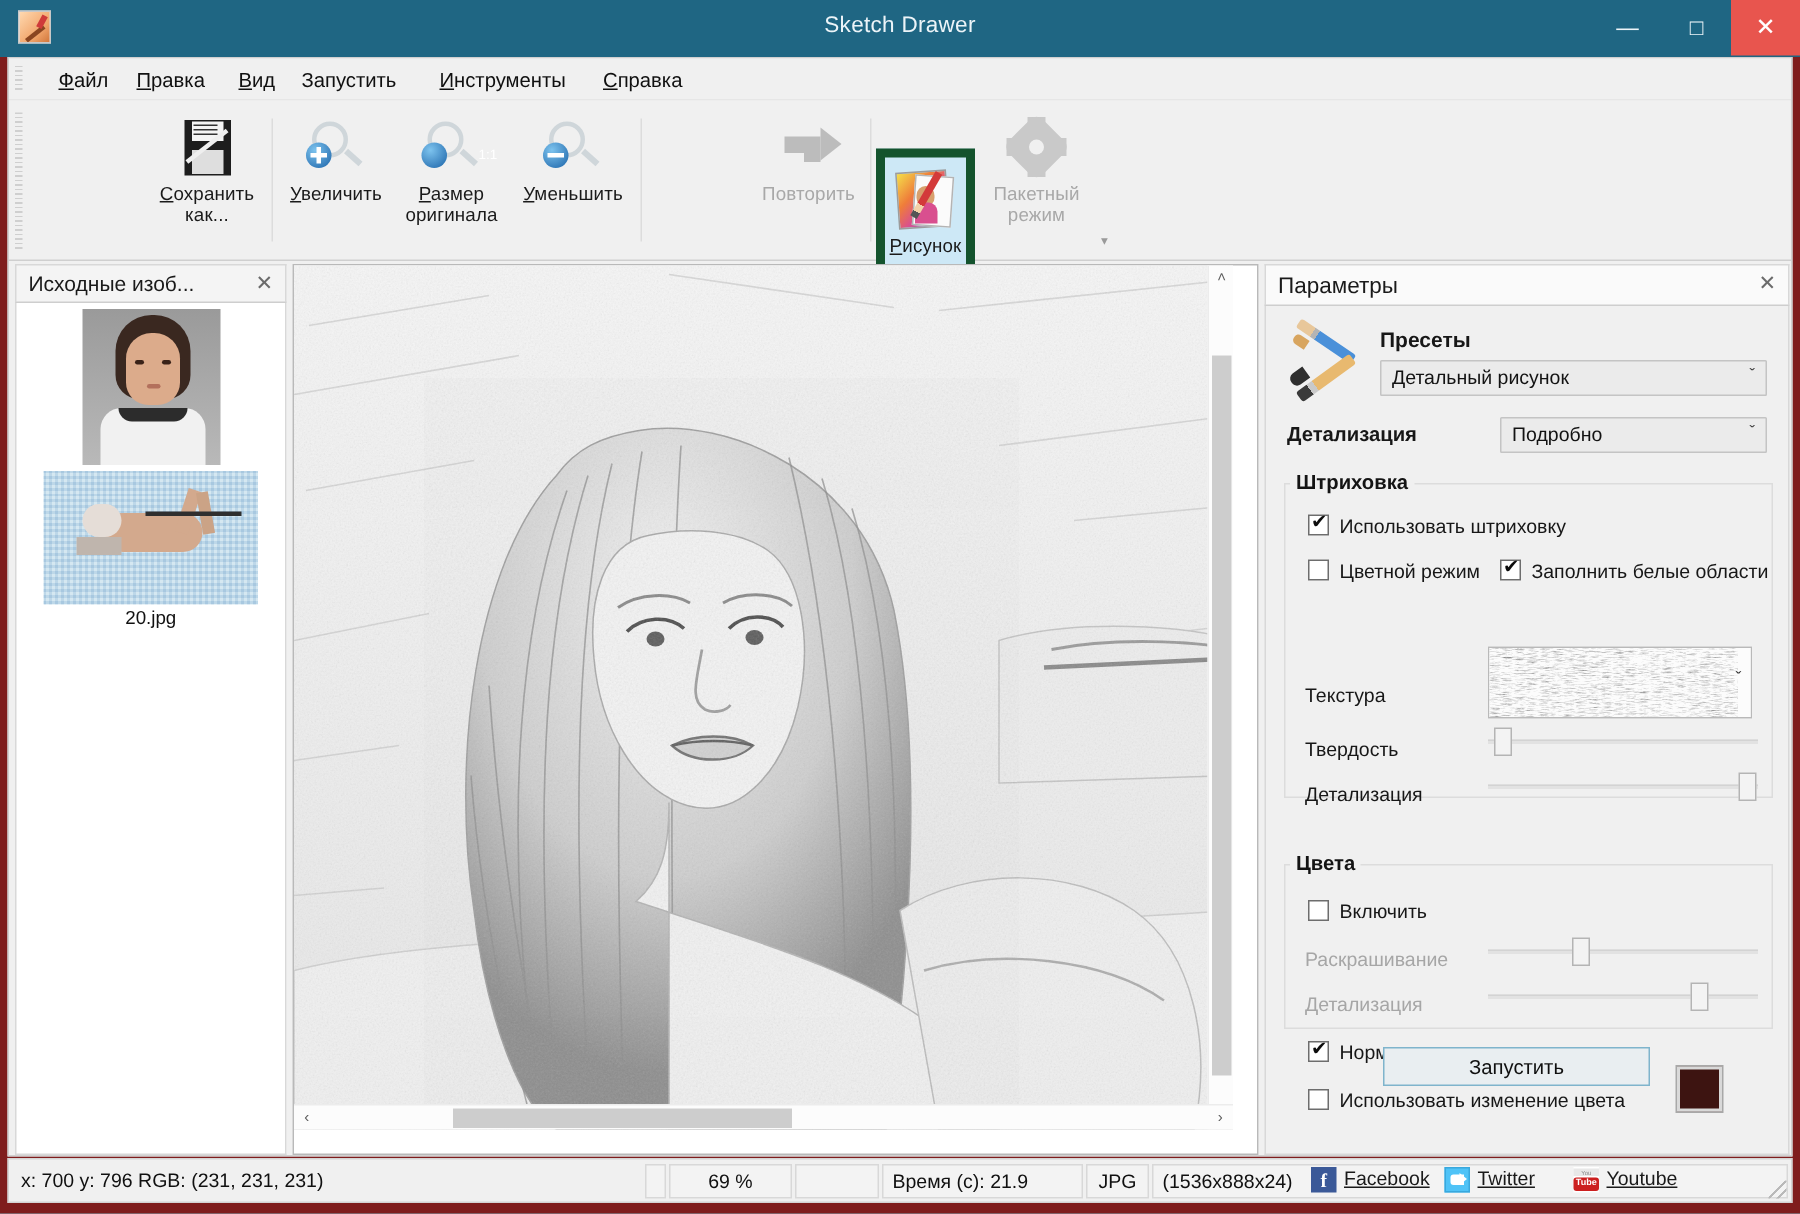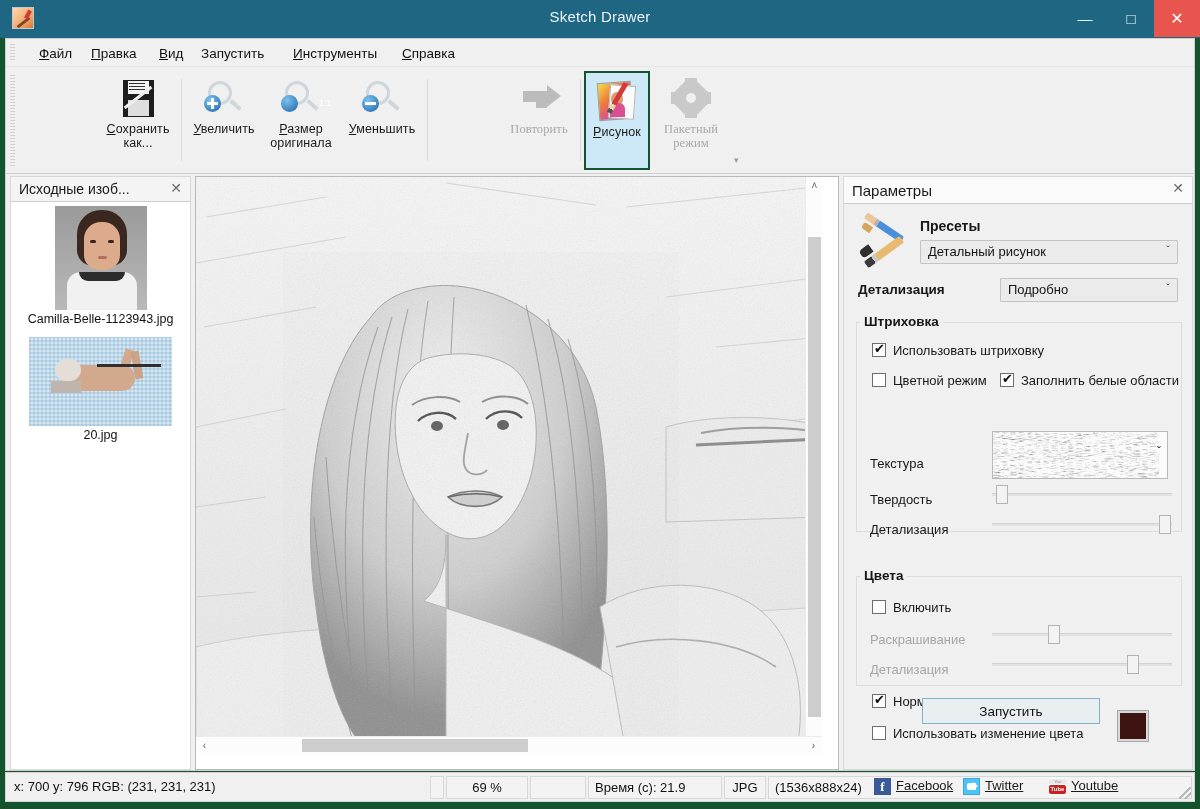--- a/index.html
+++ b/index.html
@@ -5,21 +5,21 @@
   * { box-sizing: border-box; }
   html, body { margin:0; padding:0; }
   body {
     width:1200px; height:809px; overflow:hidden;
     font-family:"Liberation Sans", sans-serif;
     background:#1f6683;
     -webkit-font-smoothing:none;
   }
 
   
-  #window { position:absolute; inset:0; background:#14532d; }
+  #window { position:absolute; inset:0; background:#7f1d1d; }
 
   
   #titlebar {
     position:absolute; left:0; top:0; width:1200px; height:38px;
     background:#1f6683; color:#e8f1f5;
   }
   #app-icon {
     position:absolute; left:12px; top:7px; width:22px; height:22px;
     background:#f2f2f2; border:1px solid #c8c8c8;
     overflow:hidden;
@@ -71,23 +71,23 @@
     background:
       repeating-linear-gradient(to bottom,#cfcfcf 0 1px, transparent 1px 3px);
   }
   .tbtn {
     position:absolute; top:5px; height:96px; text-align:center; cursor:default;
   }
   .tbtn .ico { position:relative; margin:6px auto 2px; }
   .tbtn .lbl {
     font-size:12.5px; color:#1a1a1a; line-height:14px; letter-spacing:.1px;
   }
-  .tbtn.disabled .lbl { color:#a8a8a8;font-family:Liberation Serif, serif; }
+  .tbtn.disabled .lbl { color:#a8a8a8; }
   .tbtn.sel {
-    background:#cde8f6; border:2px solid #14532d;
+    background:#cde8f6; border:6px solid #14532d;margin-top:28px;
   }
   .tsep {
     position:absolute; top:12px; width:1px; height:82px; background:#dcdcdc;
   }
   .tb-more {
     position:absolute; font-size:9px; color:#9a9a9a;
   }
 
   
   .panel-title {
@@ -385,21 +385,20 @@
         <div class="thumb-item" style="margin-top:-2px;">
           <div class="thumb-img" style="width:92px;height:104px;background:linear-gradient(#9a9a9a,#b9b9b9);">
             <div style="position:absolute;left:22px;top:4px;width:50px;height:56px;background:#3a2820;border-radius:24px 24px 16px 16px;"></div>
             <div style="position:absolute;left:29px;top:16px;width:36px;height:48px;background:#dcab8b;border-radius:17px 17px 15px 15px;"></div>
             <div style="position:absolute;left:35px;top:34px;width:6px;height:3px;background:#3a2218;border-radius:2px;"></div>
             <div style="position:absolute;left:53px;top:34px;width:6px;height:3px;background:#3a2218;border-radius:2px;"></div>
             <div style="position:absolute;left:43px;top:50px;width:9px;height:3px;background:#b3705c;border-radius:2px;"></div>
             <div style="position:absolute;left:12px;top:66px;width:70px;height:38px;background:#f1f1f1;border-radius:14px 14px 0 0;"></div>
             <div style="position:absolute;left:24px;top:66px;width:46px;height:9px;background:#2c2c2c;border-radius:0 0 14px 14px;"></div>
           </div>
-          <div class="thumb-cap">Camilla-Belle-1123943.jpg</div>
         </div>
 
         <div class="thumb-item" style="margin-top:-2px;">
           <div class="thumb-img" style="width:143px;height:89px;background:repeating-linear-gradient(0deg,#cfe2ef 0 2px,#e9f3f8 2px 4px),repeating-linear-gradient(90deg,#cfe2ef 0 2px,#e9f3f8 2px 4px);background-blend-mode:multiply;">
             <div style="position:absolute;left:40px;top:28px;width:66px;height:26px;background:#d3a98d;border-radius:14px;"></div>
             <div style="position:absolute;left:26px;top:22px;width:26px;height:22px;background:#e5ddd7;border-radius:11px;"></div>
             <div style="position:absolute;left:92px;top:12px;width:9px;height:30px;background:#d3a98d;transform:rotate(18deg);"></div>
             <div style="position:absolute;left:104px;top:14px;width:8px;height:28px;background:#cba386;transform:rotate(-10deg);"></div>
             <div style="position:absolute;left:68px;top:27px;width:64px;height:3px;background:#2f2f2f;"></div>
             <div style="position:absolute;left:22px;top:44px;width:30px;height:12px;background:#bfb5ad;"></div>

